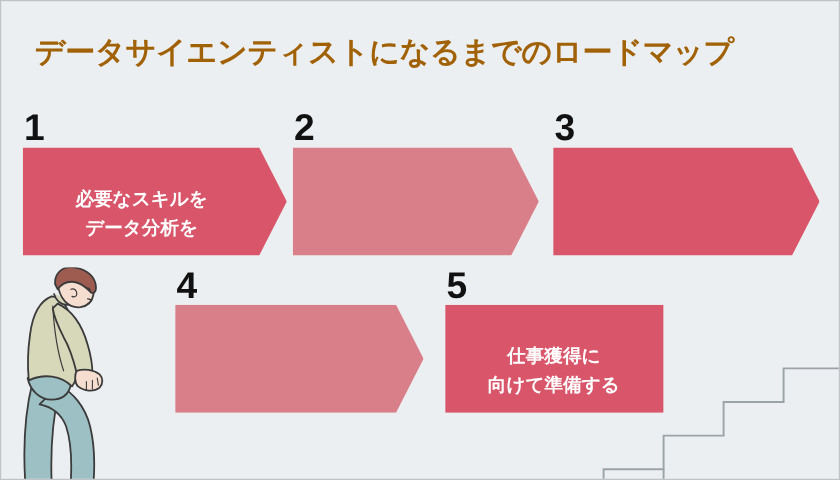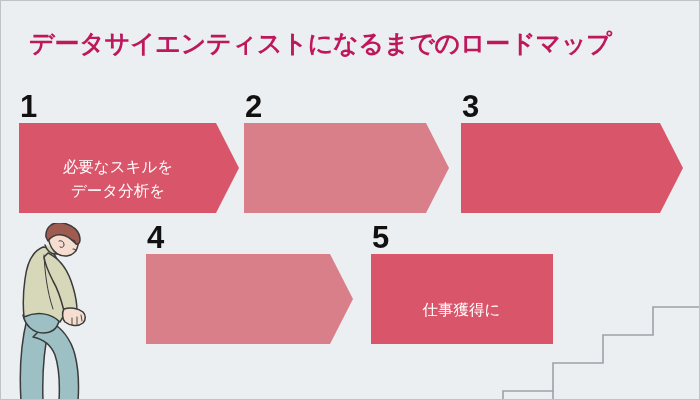--- a/index.html
+++ b/index.html
@@ -20,21 +20,21 @@
     overflow: hidden;
   }
 
   
   #title {
     position: absolute;
     left: 28px;
     top: 26px;
     font-size: 25px;
     font-weight: bold;
-    color: #be185d;
+    color: #a16207;
     letter-spacing: -0.2px;
     white-space: nowrap;
   }
 
   
   .step {
     position: absolute;
     height: 90px;
   }
   .step .shape {
@@ -51,21 +51,21 @@
     top: 0;
     left: 0;
     right: 22px;
     height: 112px;
     display: flex;
     flex-direction: column;
     align-items: center;
     justify-content: center;
     color: #ffffff;
     font-size: 15.5px;
-    font-weight: normal;
+    font-weight: bold;
     line-height: 1.52;
     text-align: center;
     white-space: nowrap;
     pointer-events: none;
   }
   .step.flat .caption {
     right: 1px;
   }
   .step .num {
     position: absolute;
@@ -153,20 +153,21 @@
 
   <div class="step flat" id="step-5" style="left:370px; top:253px; width:182px;">
     <div class="shape">
       <svg viewBox="0 0 182 90" preserveAspectRatio="none" aria-hidden="true">
         <rect x="0" y="0" width="182" height="90" fill="#d9566a"></rect>
       </svg>
     </div>
     <div class="num">5</div>
     <div class="caption">
       <span>仕事獲得に</span>
+      <span>向けて準備する</span>
     </div>
   </div>
 
   <div id="stairs">
     <svg width="200" height="150" viewBox="0 0 200 150" aria-hidden="true">
       <polyline points="2,148 2,140 52,140 52,112 102,112 102,84 152,84 152,56 200,56" fill="none" stroke="#9aa3a7" stroke-width="1.6" stroke-linejoin="miter" stroke-linecap="square"></polyline>
       <line x1="52" y1="140" x2="52" y2="150" stroke="#9aa3a7" stroke-width="1.6"></line>
       <line x1="102" y1="112" x2="102" y2="150" stroke="#9aa3a7" stroke-width="1.6" opacity="0"></line>
       <line x1="198" y1="56" x2="198" y2="150" stroke="#9aa3a7" stroke-width="1.6" opacity="0"></line>
     </svg>

